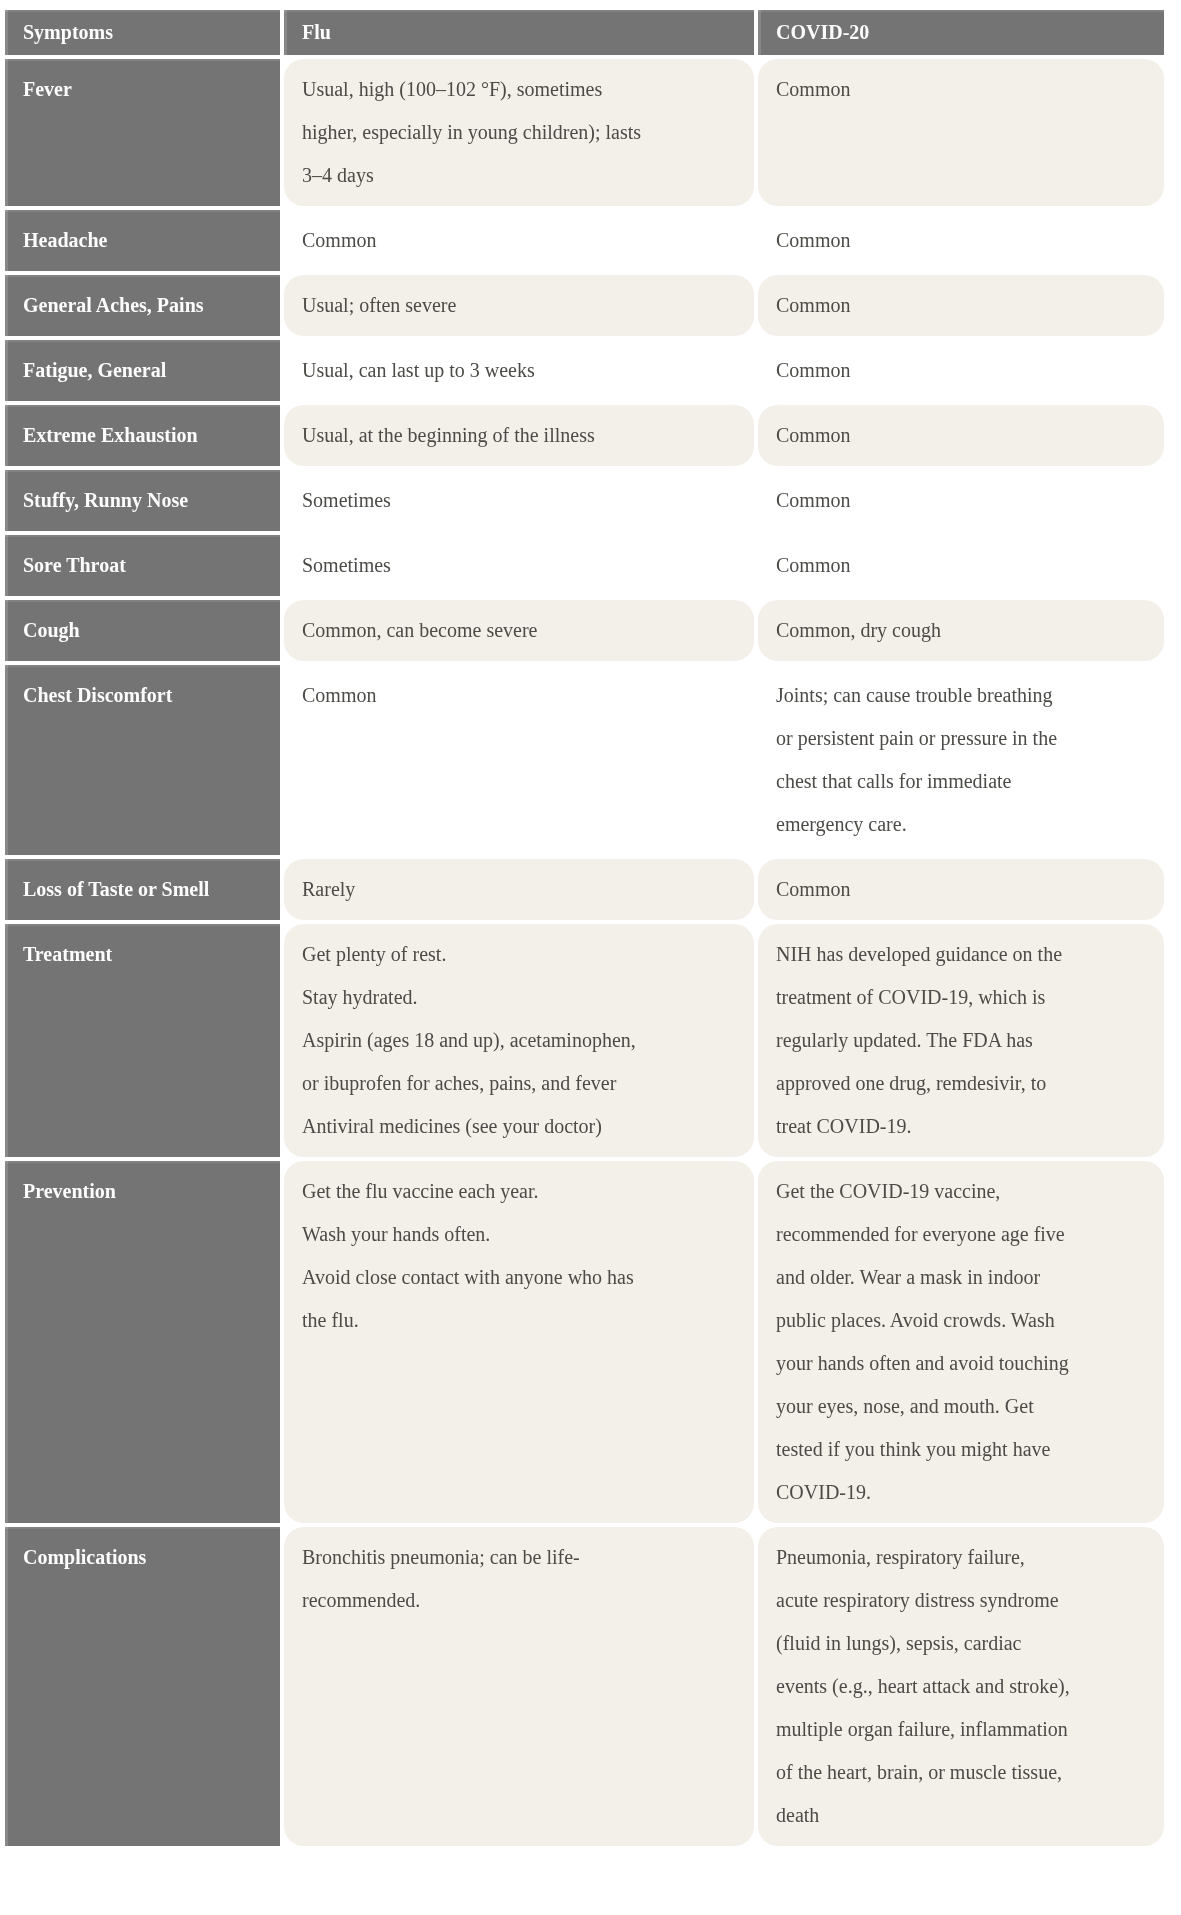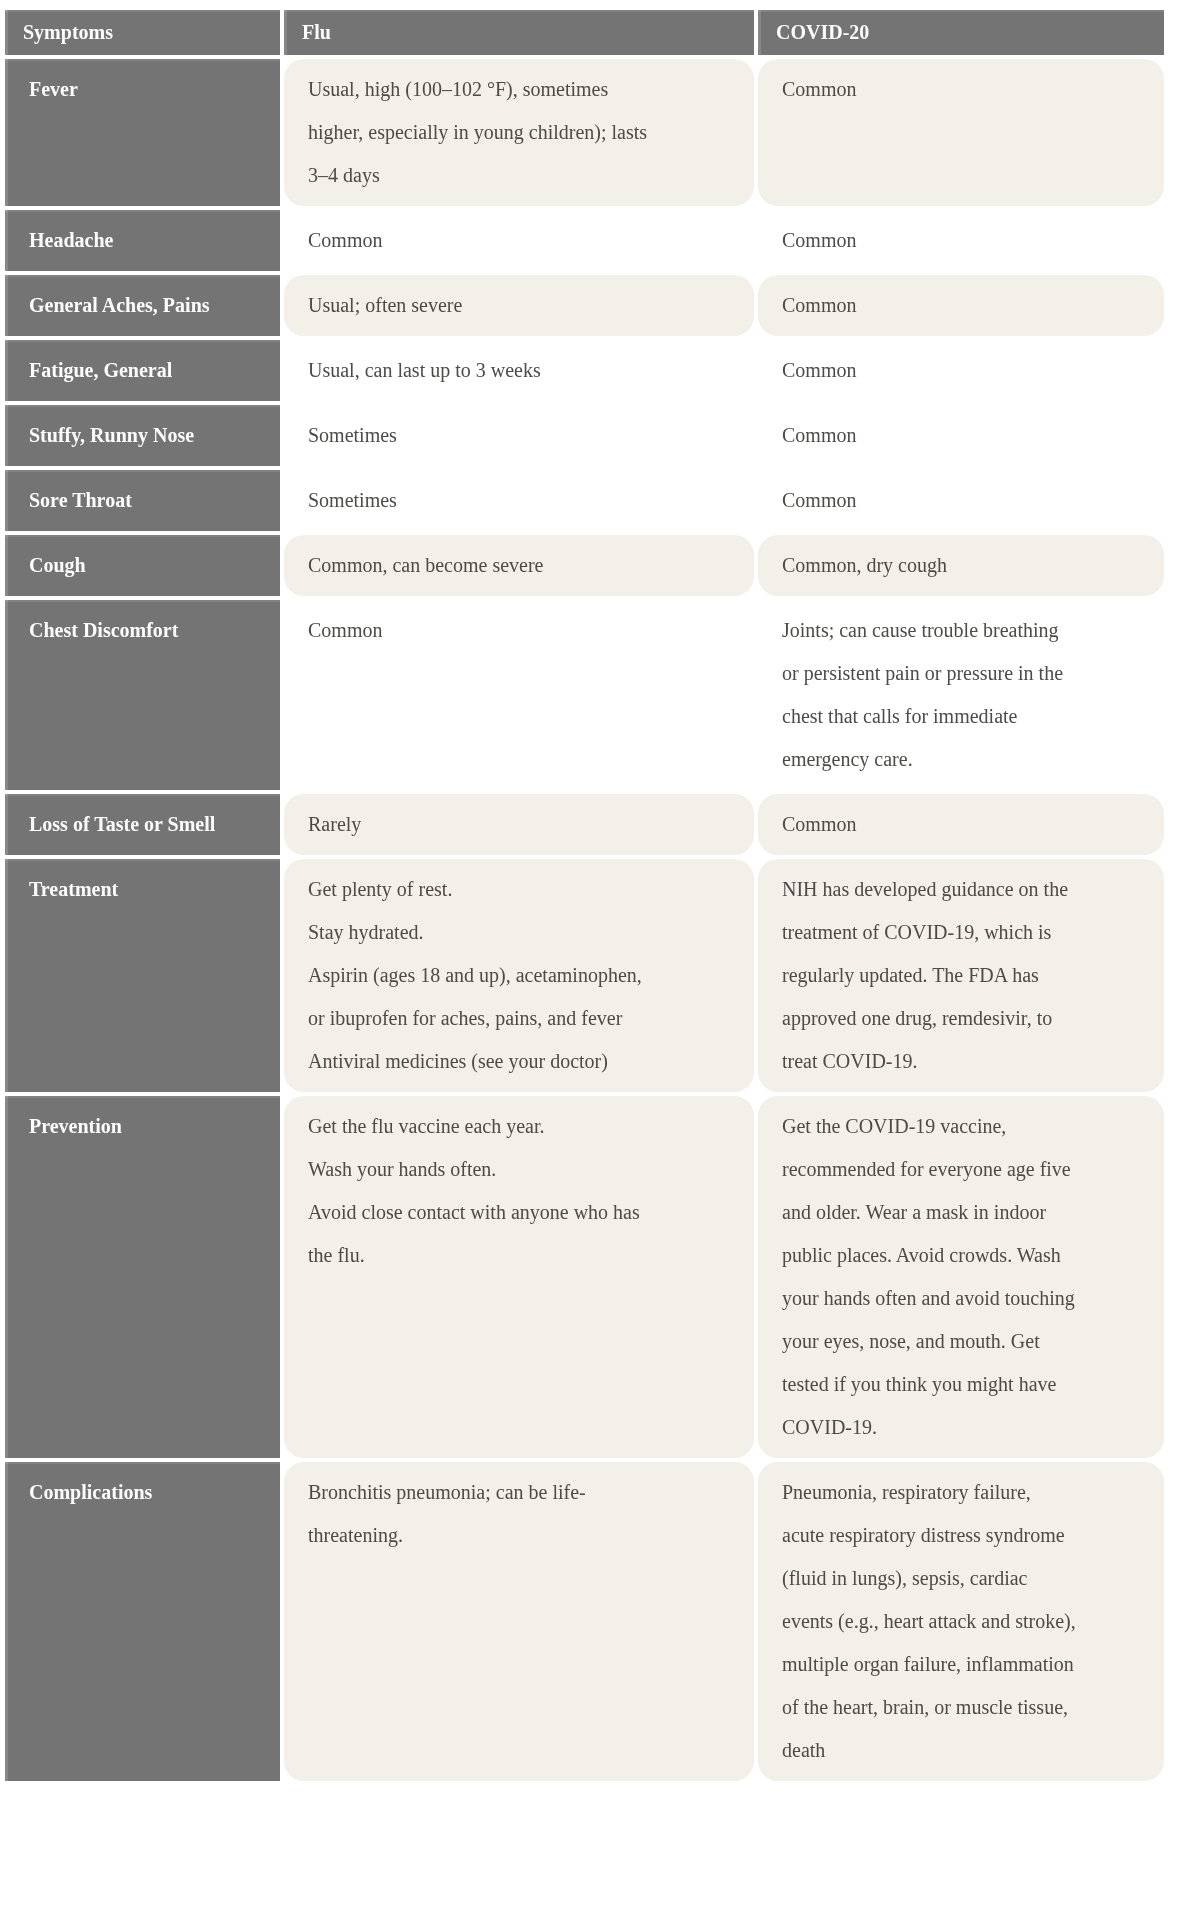--- a/index.html
+++ b/index.html
@@ -22,21 +22,21 @@
   }
   col.c1 { width: 275px; }
   col.c2 { width: 470px; }
   col.c3 { width: 406px; }
 
   th, td {
     vertical-align: top;
     text-align: left;
     font-size: 20px;
     line-height: 43px;
-    padding: 9px 24px;
+    padding: 9px 18px;
     white-space: pre-line;
     overflow: hidden;
   }
   thead th {
     background: var(--header-bg, #747474);
     color: var(--header-text, #fdfdfd);
     font-weight: 700;
     padding: 1px 18px;
     box-shadow: inset 3px 0 0 rgba(255,255,255,0.14), inset 0 2px 0 rgba(255,255,255,0.10);
   }
@@ -84,20 +84,25 @@
       <tr class="shaded">
         <th class="sym">General Aches, Pains</th>
         <td>Usual; often severe</td>
         <td>Common</td>
       </tr>
       <tr class="plain">
         <th class="sym">Fatigue, General</th>
         <td>Usual, can last up to 3 weeks</td>
         <td>Common</td>
       </tr>
+      <tr class="shaded">
+        <th class="sym">Extreme Exhaustion</th>
+        <td>Usual, at the beginning of the illness</td>
+        <td>Common</td>
+      </tr>
       <tr class="plain">
         <th class="sym">Stuffy, Runny Nose</th>
         <td>Sometimes</td>
         <td>Common</td>
       </tr>
       <tr class="plain">
         <th class="sym">Sore Throat</th>
         <td>Sometimes</td>
         <td>Common</td>
       </tr>
@@ -143,21 +148,21 @@
 and older. Wear a mask in indoor
 public places. Avoid crowds. Wash
 your hands often and avoid touching
 your eyes, nose, and mouth. Get
 tested if you think you might have
 COVID-19.</td>
       </tr>
       <tr class="shaded">
         <th class="sym">Complications</th>
         <td>Bronchitis pneumonia; can be life-
-threatening.</td>
+recommended.</td>
         <td>Pneumonia, respiratory failure,
 acute respiratory distress syndrome
 (fluid in lungs), sepsis, cardiac
 events (e.g., heart attack and stroke),
 multiple organ failure, inflammation
 of the heart, brain, or muscle tissue,
 death</td>
       </tr>
     </tbody>
 </table>

